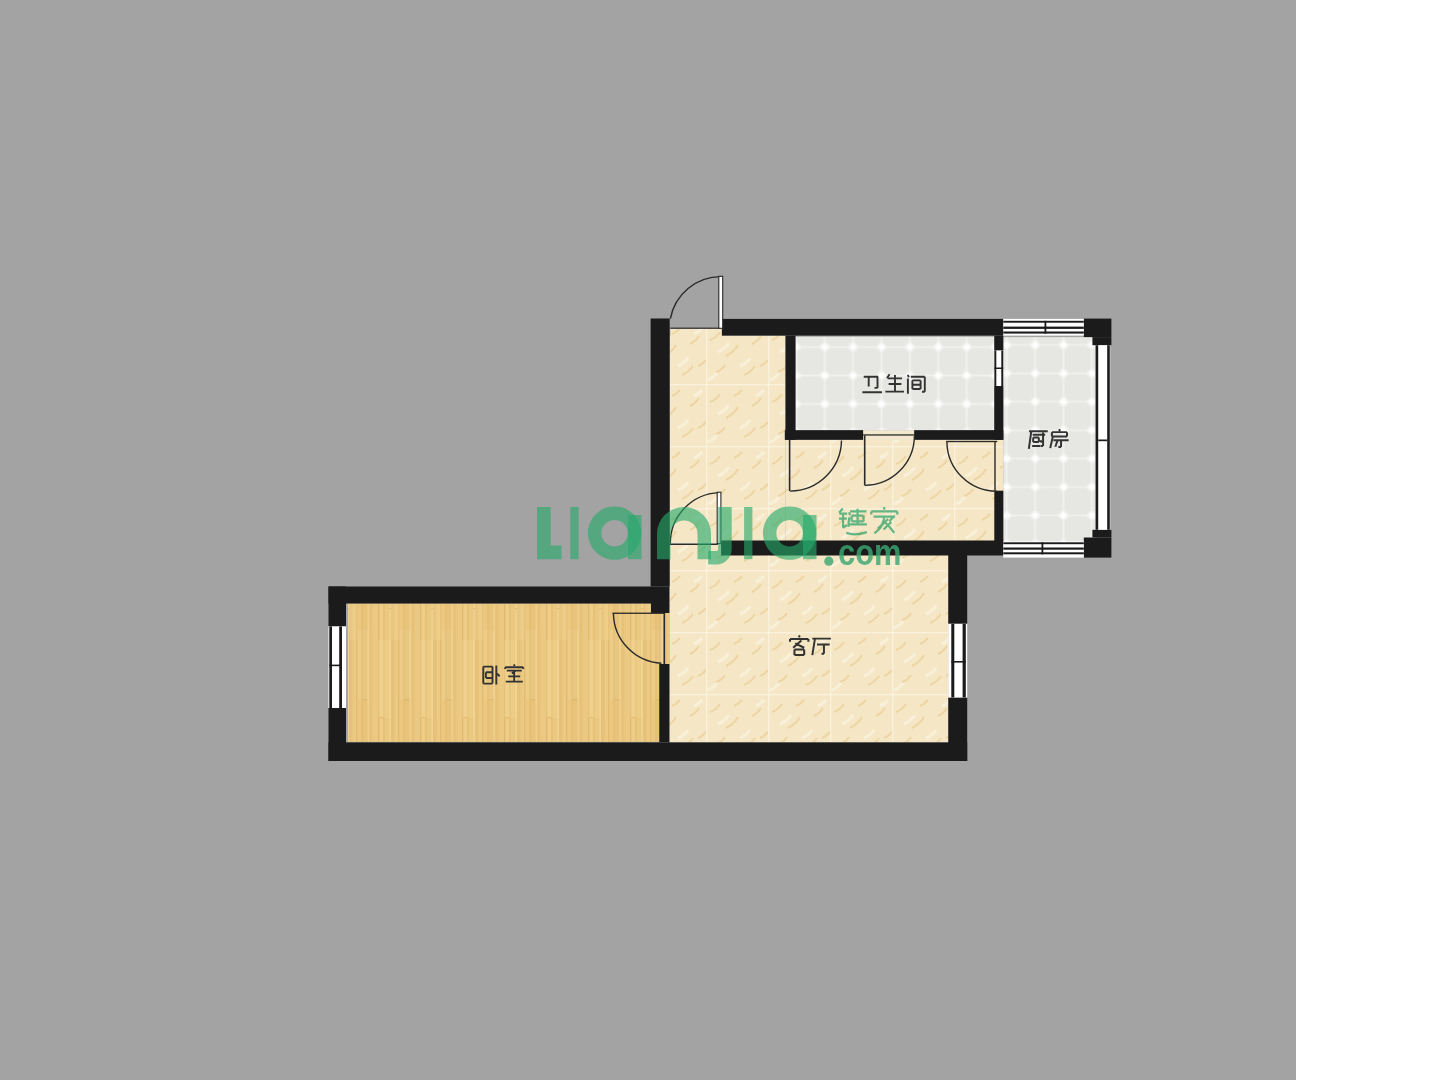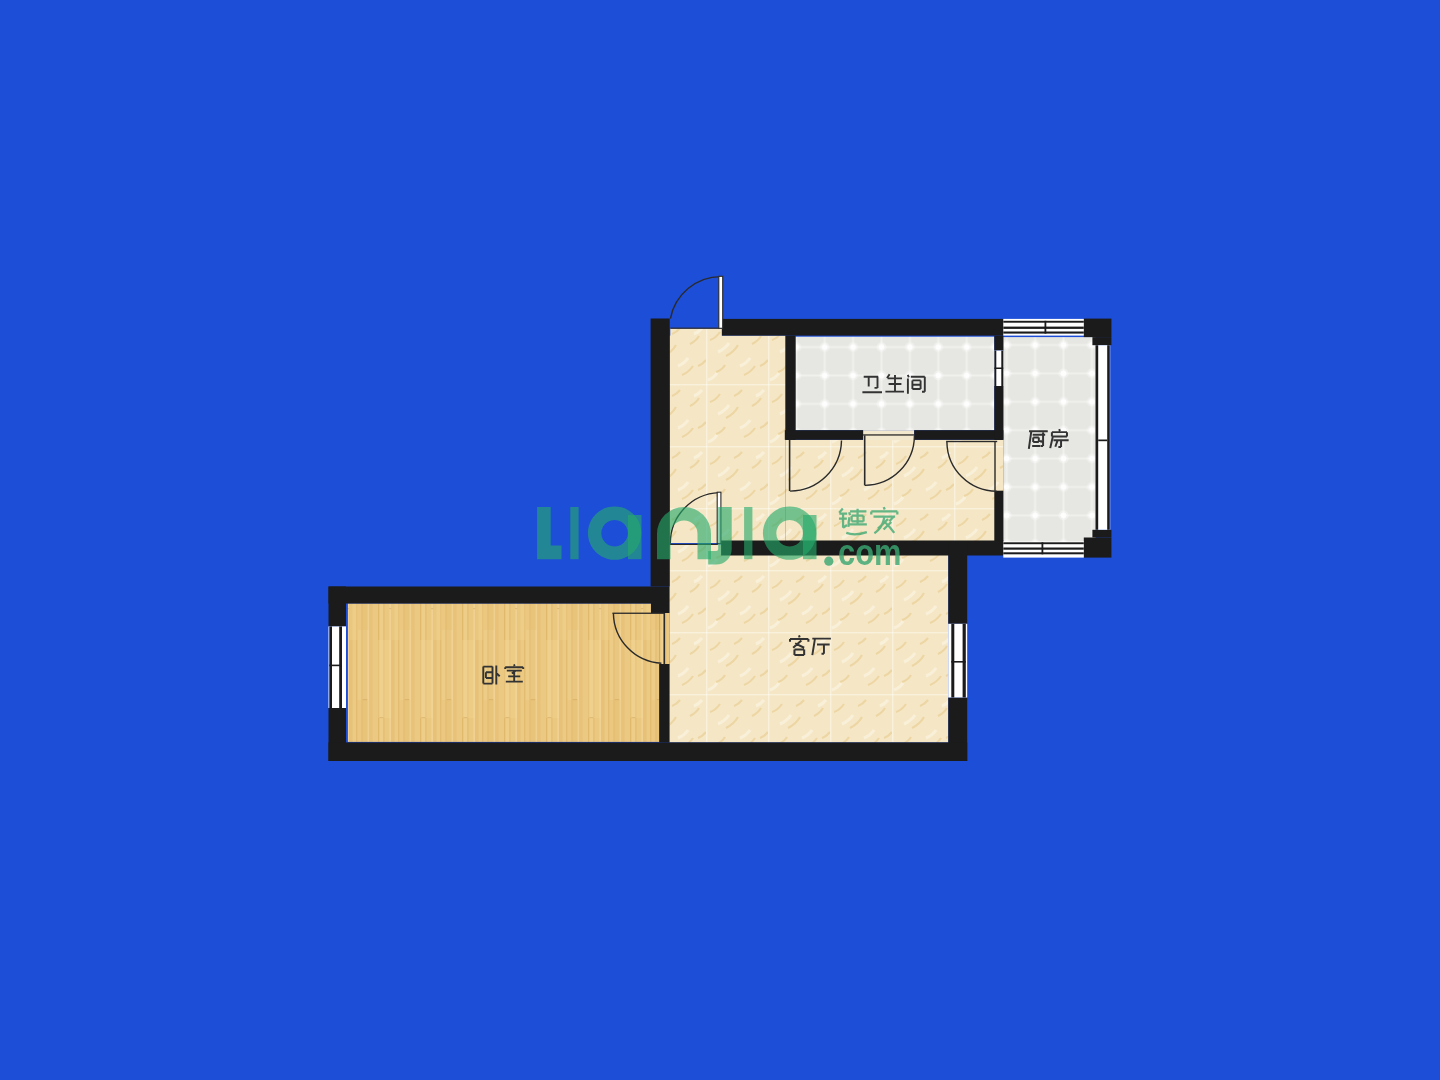--- a/index.html
+++ b/index.html
@@ -1,17 +1,17 @@
 <!DOCTYPE html>
 <html><head>
 <meta charset="utf-8">
 <style>
   html,body{margin:0;padding:0;background:#ffffff;}
-  .page{position:relative;width:1440px;height:1080px;background:#1d4ed8;overflow:hidden;
-        font-family:"Liberation Sans", sans-serif;}
+  .page{position:relative;width:1260px;height:1080px;background:#a3a3a3;overflow:hidden;
+        font-family:"Liberation Sans", sans-serif;padding-left:36px;}
   svg{position:absolute;left:0;top:0;}
 </style>
 </head>
 <body>
 <div class="page">
 <svg width="1440" height="1080" viewBox="0 0 1440 1080">
 <defs>
   <pattern id="tileB" width="28.4" height="28.4" patternUnits="userSpaceOnUse" x="810.5" y="332.9">
     <rect width="28.4" height="28.4" fill="#e6e6e2"></rect>
     <rect x="13.2" y="0" width="2" height="28.4" fill="#ffffff" opacity="0.38"></rect>

